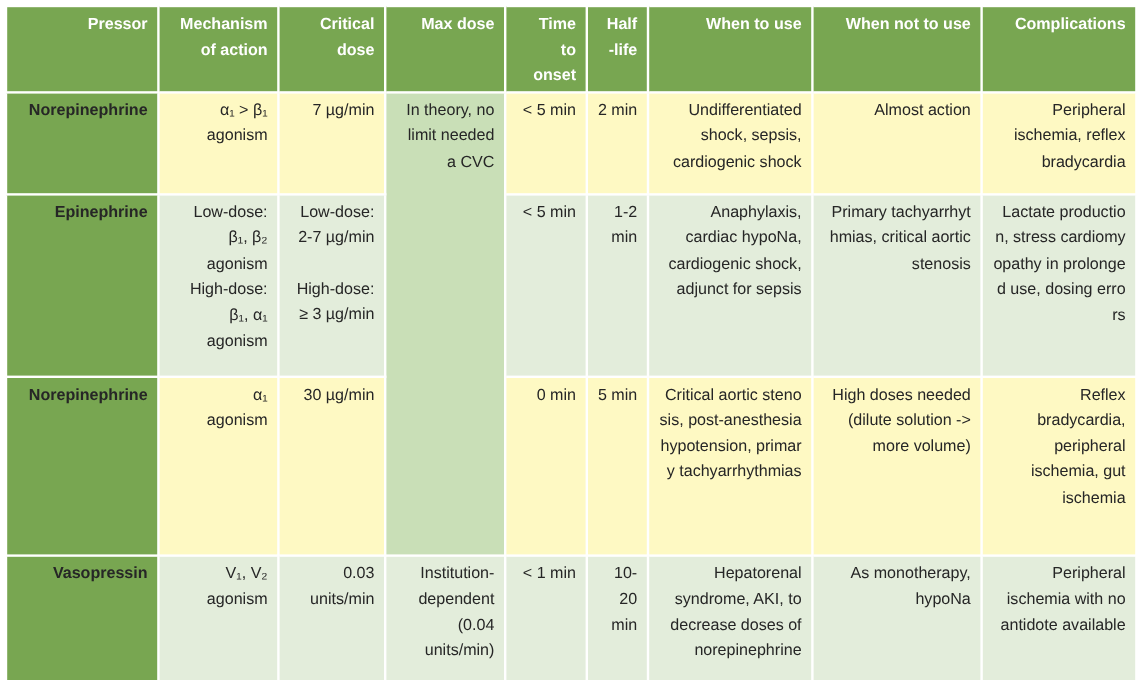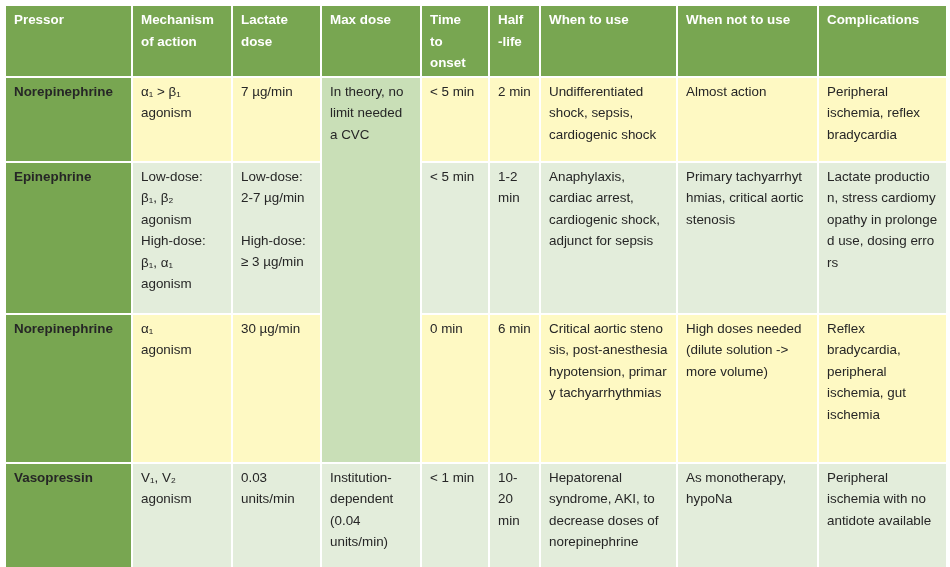--- a/index.html
+++ b/index.html
@@ -1,18 +1,18 @@
 <!DOCTYPE html>
 <html><head>
 <meta charset="utf-8">
 <style>
   html, body { margin:0; padding:0; background:#ffffff; }
   body { width:950px; height:567px; overflow:hidden; font-family:"Liberation Sans", sans-serif; }
   table.pressors { position:absolute; left:4px; top:4px; border-collapse:collapse; table-layout:fixed; width:942px; }
-  table.pressors td, table.pressors th { border:2px solid #ffffff; vertical-align:top; padding:3px 8px 2px 8px; font-size:13.4px; line-height:21.5px; color:#262626; text-align:left; word-break:break-all; }
+  table.pressors td, table.pressors th { border:2px solid #ffffff; vertical-align:top; padding:3px 8px 2px 8px; font-size:13.4px; line-height:21.5px; color:#262626; text-align:right; word-break:break-all; }
   th { background:#78a651; color:#ffffff !important; font-weight:bold; text-align:left; }
   td.rowhead { background:#78a651; color:#ffffff; font-weight:bold; }
   tr.dark td.cell { background:#fef9c3; }
   tr.light td.cell { background:#e3eddb; }
   td.maxspan { background:#c9dfb7 !important; }
   .line { display:block; }
 </style>
 </head>
 <body>
 
@@ -31,32 +31,32 @@
   <tbody>
       <tr style="height:64px">
     <th>
           <span class="line">Pressor</span>
         </th>
     <th>
           <span class="line">Mechanism</span>
           <span class="line">of action</span>
         </th>
     <th>
-          <span class="line">Lactate</span>
+          <span class="line">Critical</span>
           <span class="line">dose</span>
         </th>
     <th>
           <span class="line">Max dose</span>
         </th>
     <th>
           <span class="line">Time</span>
           <span class="line">to</span>
           <span class="line">onset</span>
         </th>
-    <th style="text-align:left">
+    <th style="text-align:right">
           <span class="line">Half</span>
           <span class="line">-life</span>
         </th>
     <th>
           <span class="line">When to use</span>
         </th>
     <th>
           <span class="line">When not to use</span>
         </th>
     <th>
@@ -89,34 +89,34 @@
       <span class="line">β₁, α₁</span>
       <span class="line">agonism</span>
     </td>
     <td class="cell" style="word-break:normal">
       <span class="line">Low-dose: 2-7 µg/min</span>
       <span class="line" style="height:21px"></span>
       <span class="line">High-dose: ≥ 3 µg/min</span>
     </td>
     <td class="cell" style="word-break:normal">&lt; 5 min</td>
     <td class="cell" style="word-break:normal">1-2 min</td>
-    <td class="cell" style="word-break:normal">Anaphylaxis, cardiac arrest, cardiogenic shock, adjunct for sepsis</td>
+    <td class="cell" style="word-break:normal">Anaphylaxis, cardiac hypoNa, cardiogenic shock, adjunct for sepsis</td>
     <td class="cell">Primary tachyarrhythmias, critical aortic stenosis</td>
     <td class="cell">Lactate production, stress cardiomyopathy in prolonged use, dosing errors</td>
   </tr>
 
   <tr class="dark" style="height:149px">
     <td class="rowhead">Norepinephrine</td>
     <td class="cell">
           <span class="line">α₁</span>
           <span class="line">agonism</span>
         </td>
     <td class="cell" style="word-break:normal">30 µg/min</td>
     <td class="cell" style="word-break:normal">0 min</td>
-    <td class="cell" style="word-break:normal">6 min</td>
+    <td class="cell" style="word-break:normal">5 min</td>
     <td class="cell">Critical aortic stenosis, post-anesthesia hypotension, primary tachyarrhythmias</td>
     <td class="cell" style="word-break:normal">High doses needed (dilute solution -&gt; more volume)</td>
     <td class="cell" style="word-break:normal">Reflex bradycardia, peripheral ischemia, gut ischemia</td>
   </tr>
 
   <tr class="light" style="height:109px">
     <td class="rowhead">Vasopressin</td>
     <td class="cell">
           <span class="line">V₁, V₂</span>
           <span class="line">agonism</span>

